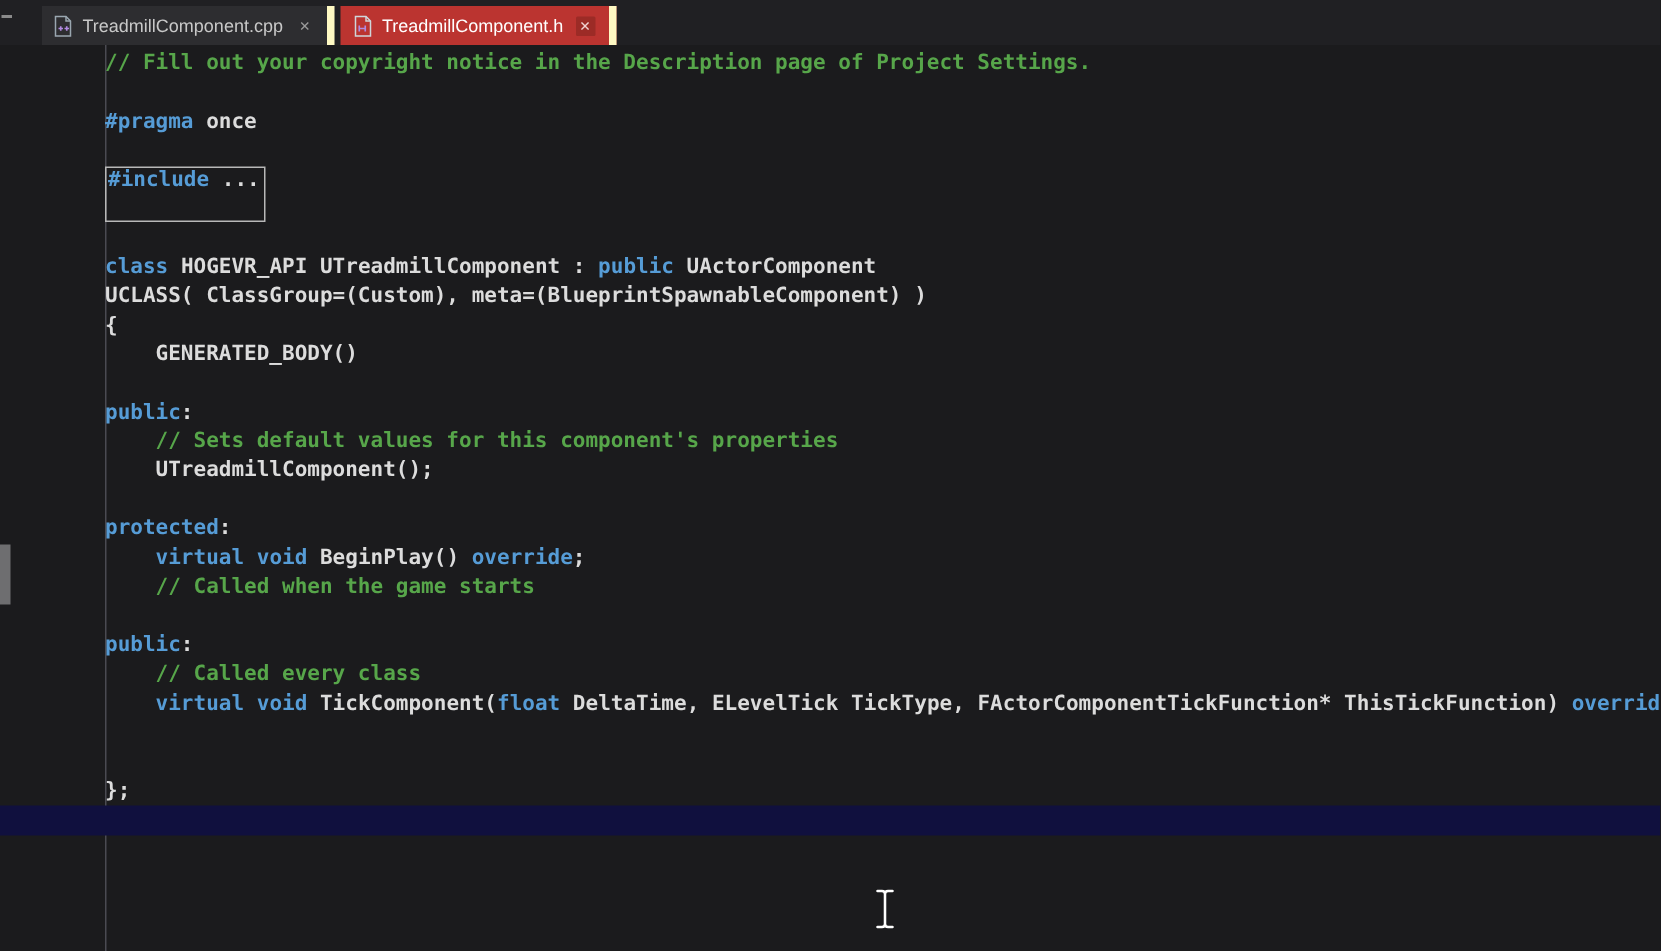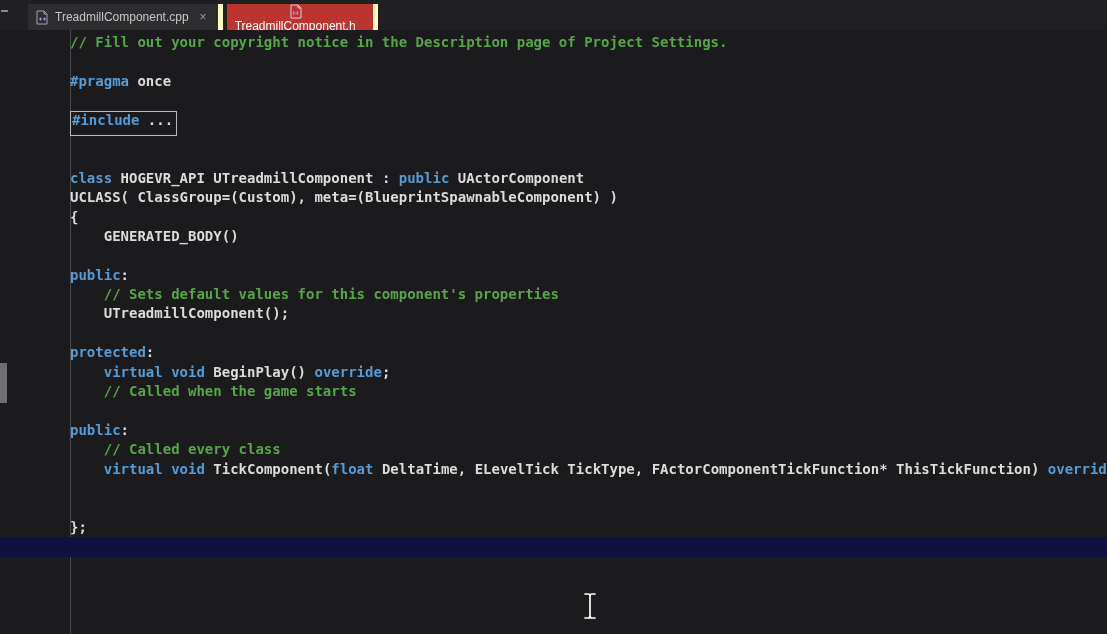--- a/index.html
+++ b/index.html
@@ -26,21 +26,21 @@
   .menu-dash{
     position:absolute;left:1px;top:10px;width:7px;height:2px;background:#8a8a8a;
   }
   .tab{
     height:26px;margin-right:4px;display:flex;align-items:center;
     padding:0 8px 0 7px;background:#2d2d30;color:#c8c8c8;
     font-family:"Liberation Sans", sans-serif;font-size:12px;
     cursor:default;white-space:nowrap;border-right:5px solid #fef9c3;
   }
   .tab.active{
-    background:var(--active-tab);color:#ffffff;padding:0 9px 0 8px;flex-direction:column;
+    background:var(--active-tab);color:#ffffff;padding:0 9px 0 8px;
   }
   .tab .file-icon{width:14px;height:15px;margin-right:6px;flex:0 0 auto;}
   .tab .tab-label{margin-right:8px;}
   .tab .close-btn{
     color:#9a9a9a;font-size:12px;line-height:12px;width:13px;height:13px;
     display:flex;align-items:center;justify-content:center;
   }
   .tab.active .close-btn{
     background:#9c2b26;color:#f1d3d2;border-radius:1px;
   }
@@ -64,21 +64,21 @@
   .code-line{
     height:19.4px;white-space:pre;
   }
   .code-line.caret-line{
     margin-left:-70px;padding-left:70px;background:#10103e;
   }
   .t-k{color:var(--keyword);}
   .t-c{color:var(--comment);}
   .t-p{color:var(--plain);}
   .collapse-box{
-    border:1px solid #b8b8b8;padding:0 3px 7px 1px;
+    border:1px solid #b8b8b8;padding:0 3px 19px 1px;
   }
 
   
   .mouse-cursor{
     position:absolute;left:583px;top:592px;width:14px;height:28px;pointer-events:none;
   }
 </style>
 </head>
 <body>
 

